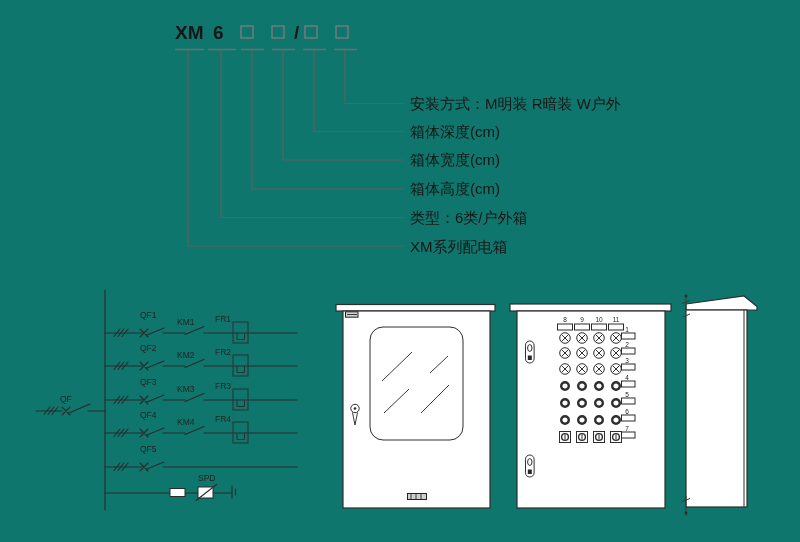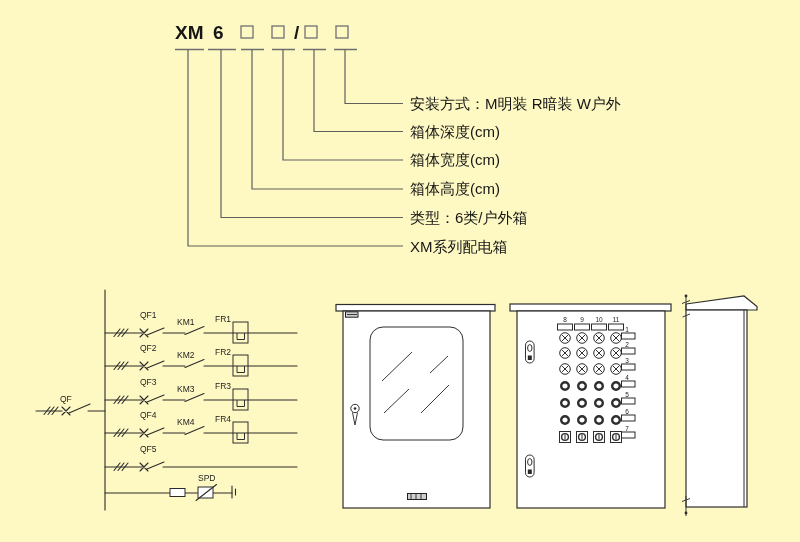--- a/index.html
+++ b/index.html
@@ -1,16 +1,16 @@
 <!DOCTYPE html>
 <html><head>
 <meta charset="utf-8">
 <style>
   html,body{margin:0;padding:0;background:#fff;}
-  .stage{position:relative;width:800px;height:542px;background:#fef9c3;overflow:hidden;
+  .stage{position:relative;width:800px;height:542px;background:#0f766e;overflow:hidden;
          font-family:"Liberation Sans",sans-serif;text-align:center;}
   svg{position:absolute;left:0;top:0;}
   .ln{stroke:#2a2a2a;stroke-width:1.1;fill:none;stroke-linecap:round;}
   .lnthin{stroke:#3a3a3a;stroke-width:1;fill:none;}
   .leader{stroke:#5f5f5f;stroke-width:1.2;fill:none;}
   .tick{stroke:#6e6e6e;stroke-width:1.7;fill:none;}
   .codebox{stroke:#7a7a7a;stroke-width:1.4;fill:none;}
   .cab{stroke:#2e2e2e;stroke-width:1.2;fill:#ffffff;}
   .cabthin{stroke:#2e2e2e;stroke-width:1;fill:none;}
   .plate{stroke:#222;stroke-width:1;fill:#cfcfcf;}

